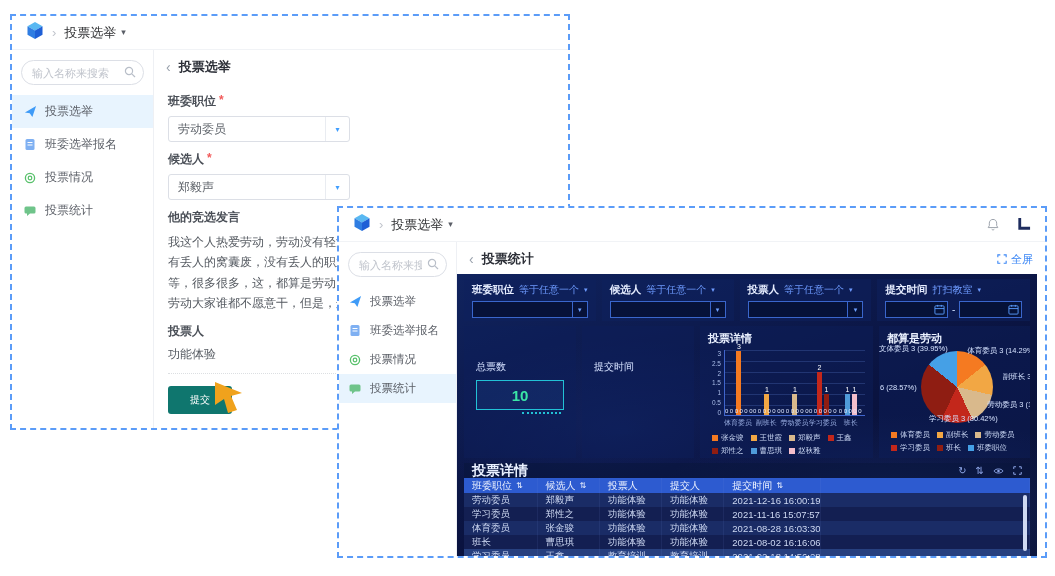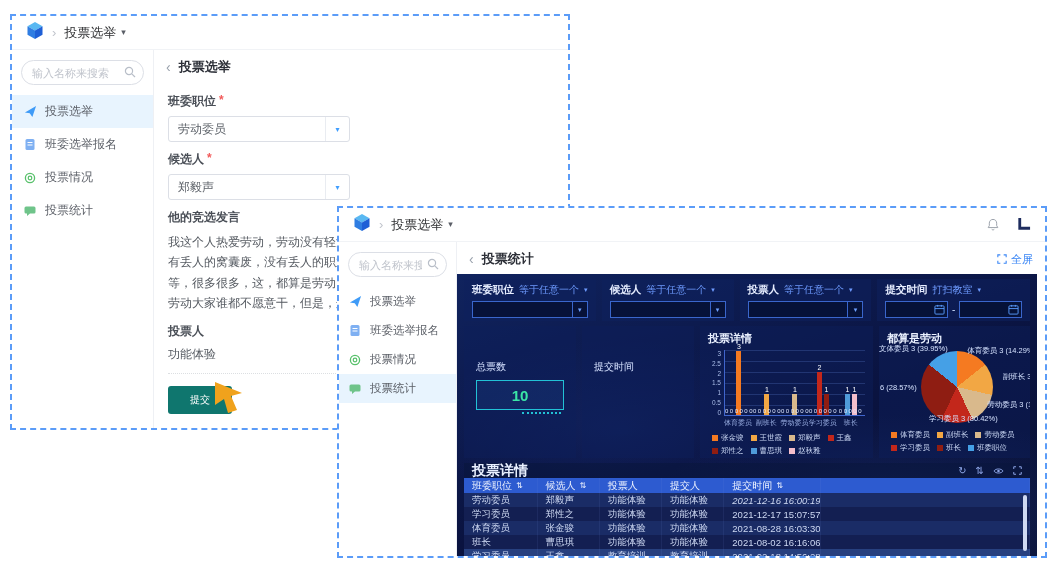--- a/index.html
+++ b/index.html
@@ -545,29 +545,29 @@
                   </div>
                   <div class="tcell" style="flex: 0 0 37%;">
                     <span></span>
                   </div>
                 </div>
                 <div class="trow">
                   <div class="tcell" style="flex: 0 0 13%;">劳动委员</div>
                   <div class="tcell" style="flex: 0 0 11%;">郑毅声</div>
                   <div class="tcell" style="flex: 0 0 11%;">功能体验</div>
                   <div class="tcell" style="flex: 0 0 11%;">功能体验</div>
-                  <div class="tcell" style="flex: 0 0 17%; font-style: italic;">2021-12-16 16:00:19</div>
+                  <div class="tcell" style="flex: 0 0 17%;">2021-12-16 16:00:19</div>
                   <div class="tcell" style="flex: 0 0 37%;"></div>
                 </div>
                 <div class="trow">
                   <div class="tcell" style="flex: 0 0 13%;">学习委员</div>
                   <div class="tcell" style="flex: 0 0 11%;">郑性之</div>
                   <div class="tcell" style="flex: 0 0 11%;">功能体验</div>
                   <div class="tcell" style="flex: 0 0 11%;">功能体验</div>
-                  <div class="tcell" style="flex: 0 0 17%;">2021-12-17 15:07:57</div>
+                  <div class="tcell" style="flex: 0 0 17%;">2021-11-16 15:07:57</div>
                   <div class="tcell" style="flex: 0 0 37%;"></div>
                 </div>
                 <div class="trow">
                   <div class="tcell" style="flex: 0 0 13%;">体育委员</div>
                   <div class="tcell" style="flex: 0 0 11%;">张金骏</div>
                   <div class="tcell" style="flex: 0 0 11%;">功能体验</div>
                   <div class="tcell" style="flex: 0 0 11%;">功能体验</div>
                   <div class="tcell" style="flex: 0 0 17%;">2021-08-28 16:03:30</div>
                   <div class="tcell" style="flex: 0 0 37%;"></div>
                 </div>

